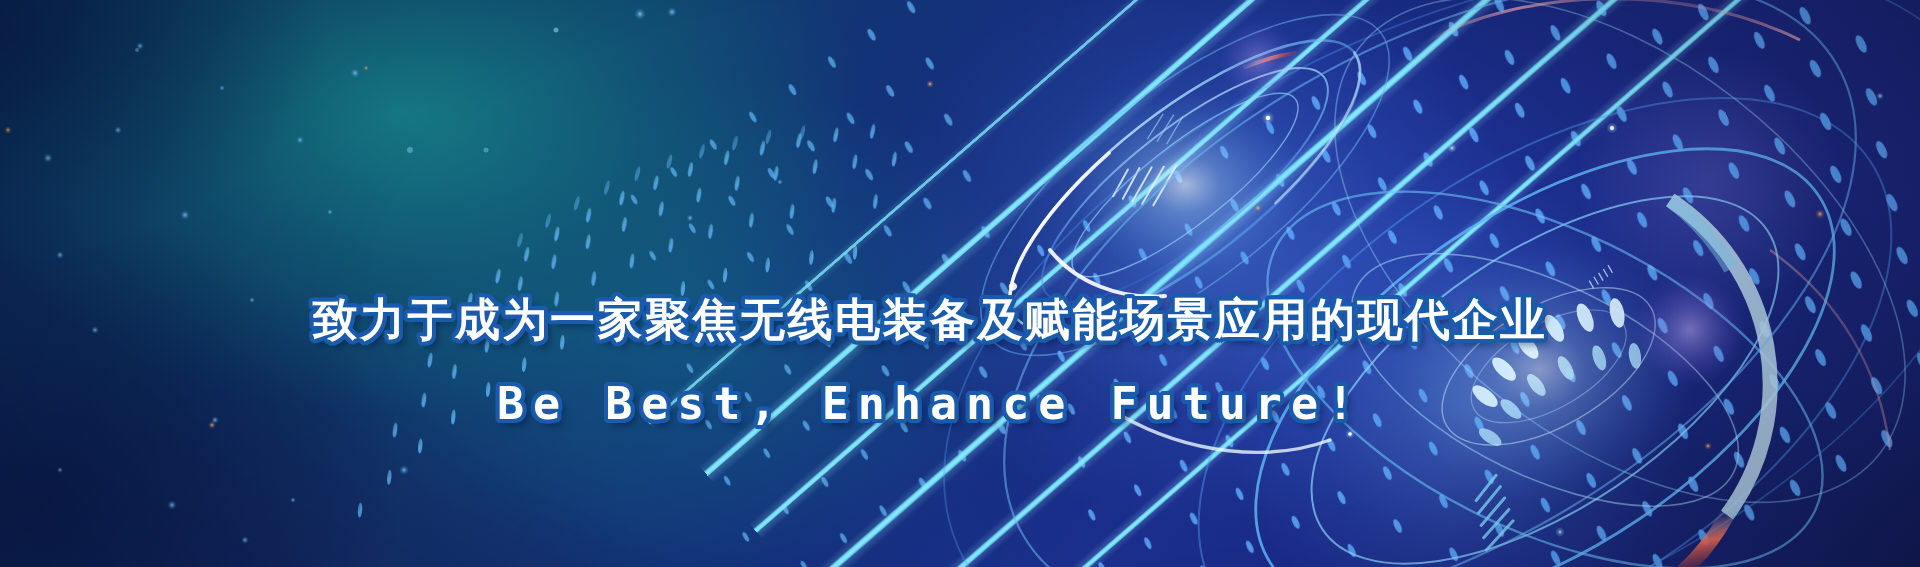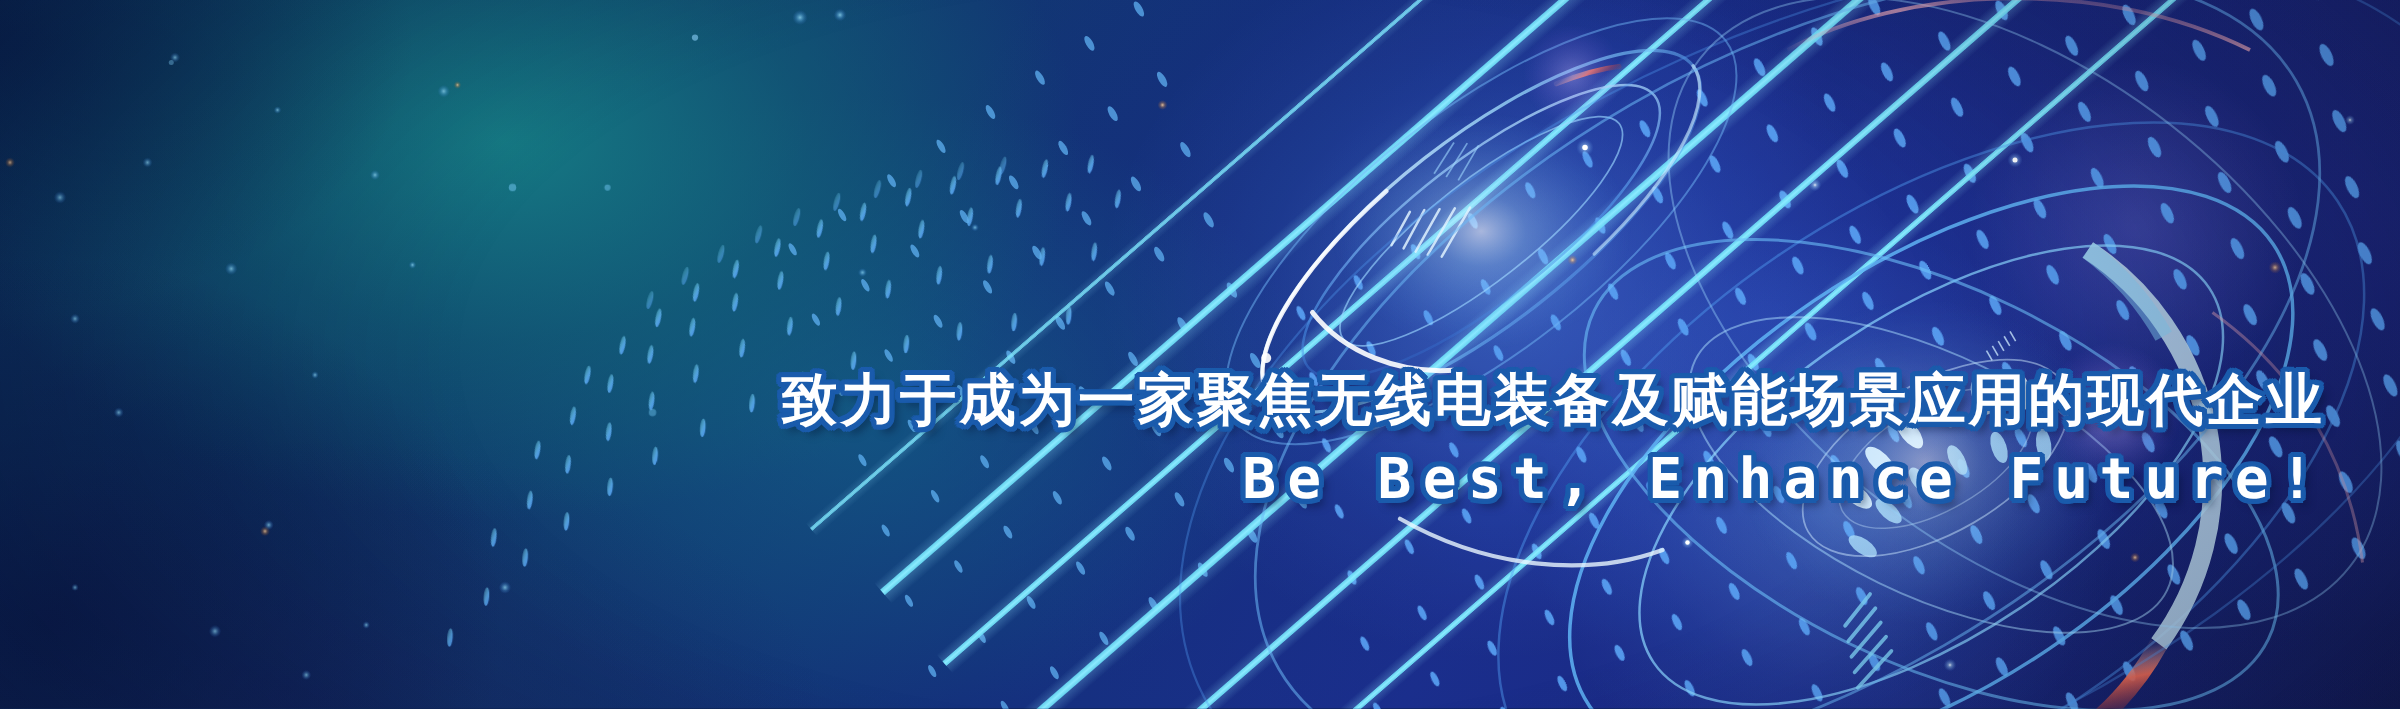--- a/index.html
+++ b/index.html
@@ -47,21 +47,21 @@
     background:
       radial-gradient(ellipse 1400px 700px at 50% 50%, rgba(0,0,0,0) 42%, rgba(4,12,40,0.38) 100%);
   }
 
   
   #text-block {
     position: absolute;
     left: 0;
     top: 292px;
     width: 1860px;
-    text-align: right;
+    text-align: center;
     z-index: 40;
   }
   .headline {
     margin: 0;
     color: #ffffff;
     font-weight: 700;
     white-space: nowrap;
     text-shadow:
       -3px 0 0 #1a5bac,  3px 0 0 #1a5bac,  0 -3px 0 #1a5bac,  0 3px 0 #1a5bac,
       -3px -3px 0 #1a5bac, 3px -3px 0 #1a5bac, -3px 3px 0 #1a5bac, 3px 3px 0 #1a5bac,
@@ -74,21 +74,21 @@
     font-family: "DejaVu Sans", "Liberation Sans", sans-serif;
     font-size: 45px;
     line-height: 56px;
     letter-spacing: 2.5px;
   }
   #headline-en {
     font-family: "DejaVu Sans Mono", "Liberation Mono", monospace;
     font-size: 45px;
     line-height: 62px;
     letter-spacing: 9px;
-    margin-top: 4px;
+    margin-top: 25px;
   }
 
   svg { display: block; }
 </style>
 </head>
 <body>
 
 <div id="banner">
 
   <div class="layer" id="bg-base"></div>

